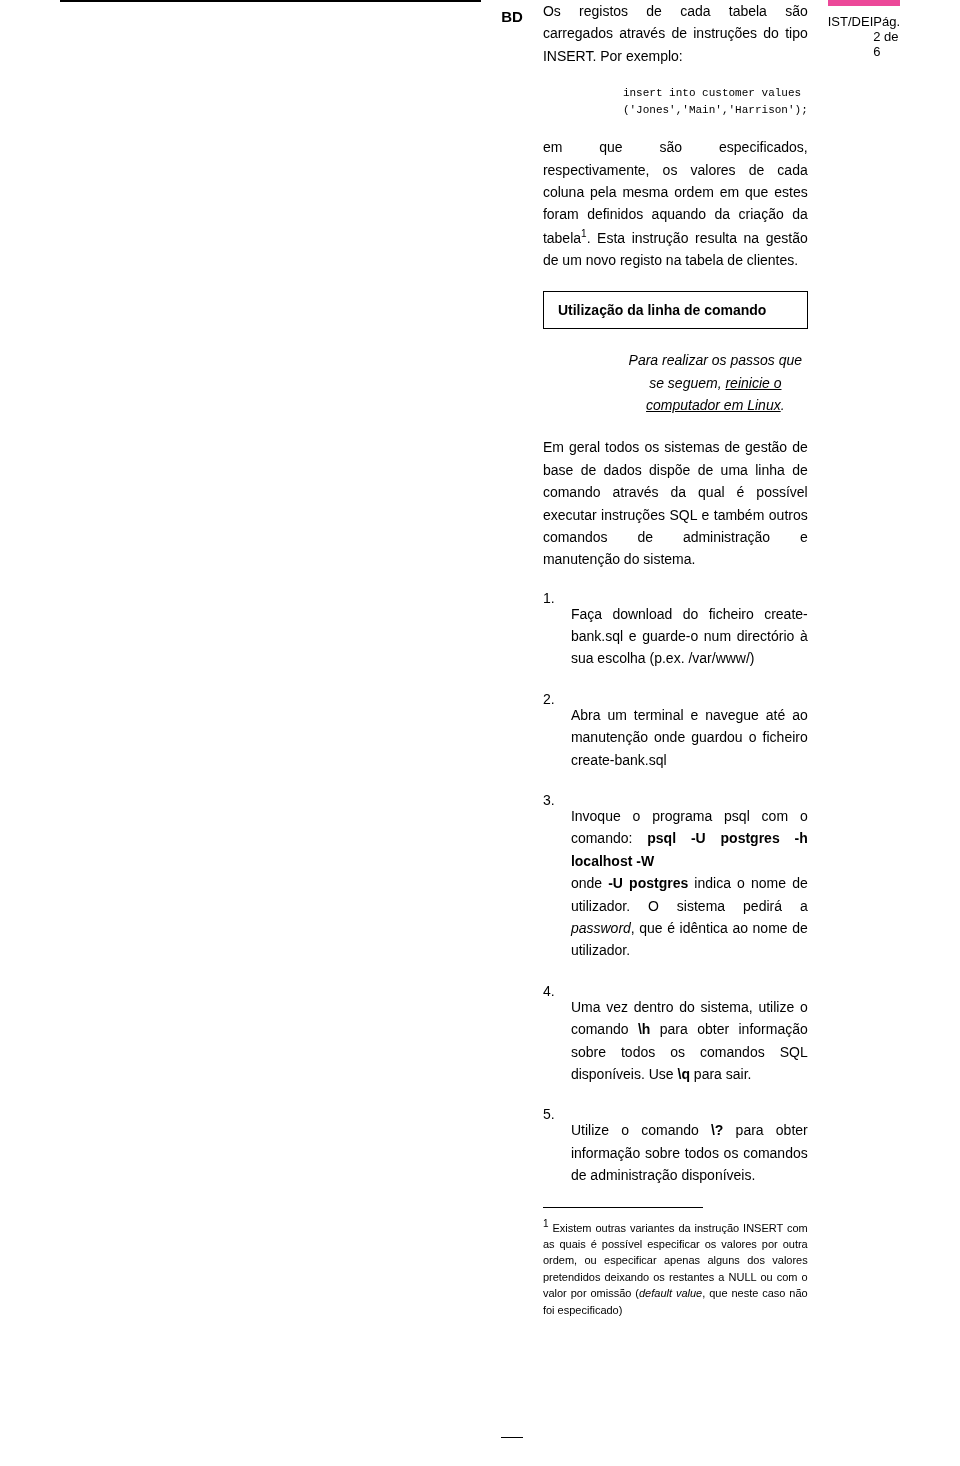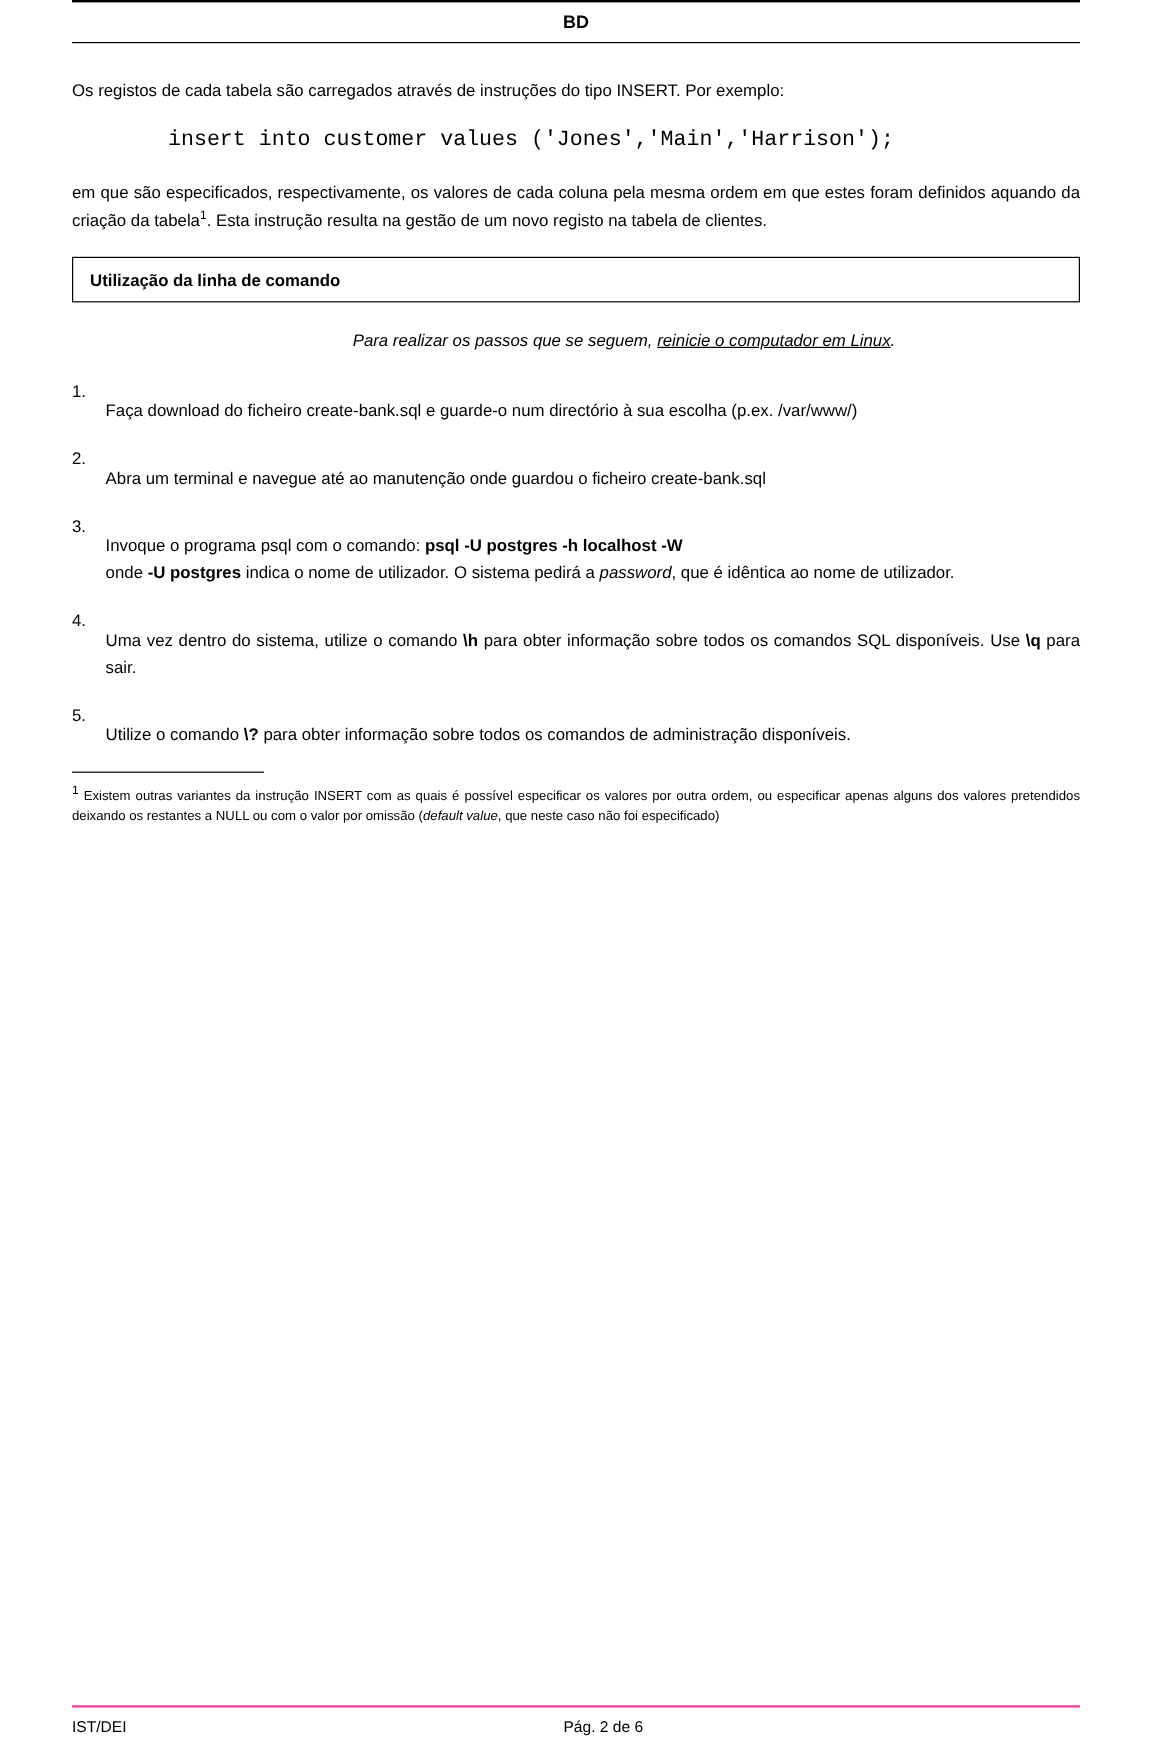--- a/index.html
+++ b/index.html
@@ -16,21 +16,22 @@
       width: 960px;
       min-height: 1466px;
     }
 
     .page {
       width: 960px;
       min-height: 1466px;
       position: relative;
       padding: 0 60px;
       display: flex;
-      flex-direction: column;
+      flex-direction: row;
+      gap: 20px;
     }
 
     
     .top-border {
       width: 100%;
       height: 2px;
       background: #000;
       margin-bottom: 0;
     }
 
@@ -51,21 +52,21 @@
     }
 
     p {
       text-align: justify;
       line-height: 1.6;
       margin-bottom: 16px;
     }
 
     .code-block {
       font-family: 'Courier New', Courier, monospace;
-      font-size: 18px;
+      font-size: 11px;
       margin: 18px 0 18px 80px;
       line-height: 1.5;
     }
 
     sup {
       font-size: 10px;
       vertical-align: super;
     }
 
     
@@ -132,26 +133,25 @@
     }
 
     .footnote {
       font-size: 11px;
       line-height: 1.5;
       text-align: justify;
     }
 
     
     .footer {
-      border-top: 2px solid #ec4899;
+      border-top: 6px solid #ec4899;
       display: flex;
       justify-content: space-between;
       padding: 8px 0 20px 0;
       font-size: 13px;
-      text-align: right;
     }
   </style>
 </head>
 <body>
 
 <div class="page">
   <div class="top-border"></div>
 
   <div class="header">
     <span>BD</span>
@@ -172,20 +172,23 @@
     </p>
 
     <div class="section-box">
       <span>Utilização da linha de comando</span>
     </div>
 
     <p class="italic-para">
       Para realizar os passos que se seguem, <u>reinicie o computador em Linux</u>.
     </p>
 
+    <p>
+      <span>Em geral todos os sistemas de gestão de base de dados dispõe de uma linha de comando através da qual é possível executar instruções SQL e também outros comandos de administração e manutenção do sistema.</span>
+    </p>
 
 
 
     <ol class="numbered-list">
 
       <li>
         <span class="num">1.</span>
         <span class="text">
           Faça download do ficheiro create-bank.sql e guarde-o num directório à sua escolha (p.ex. /var/www/)
         </span>

